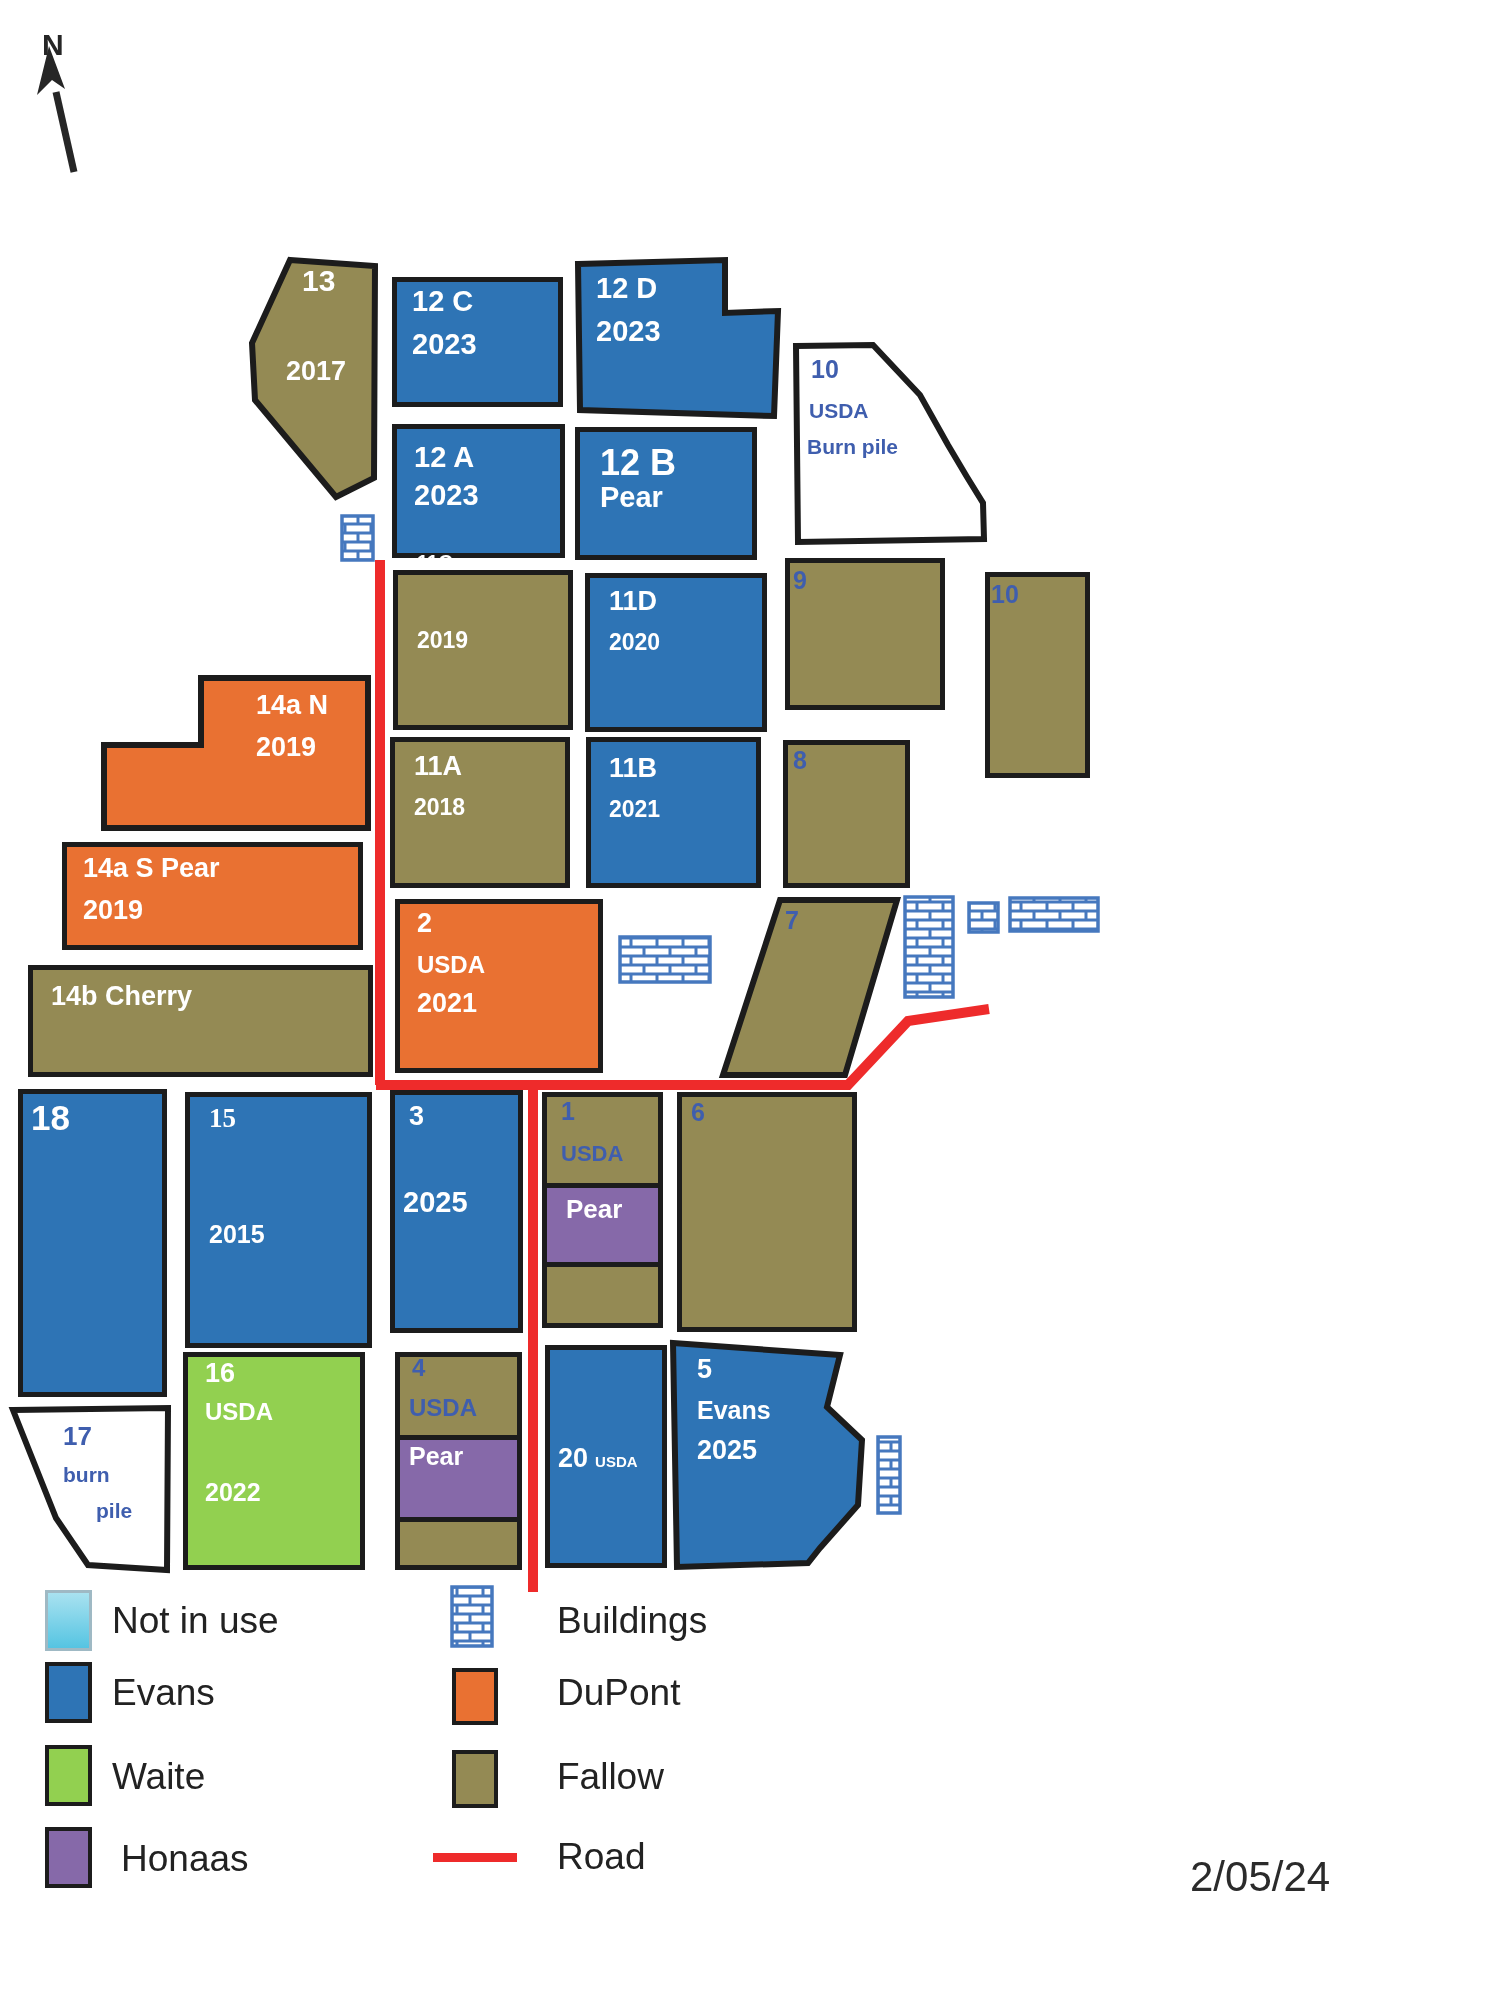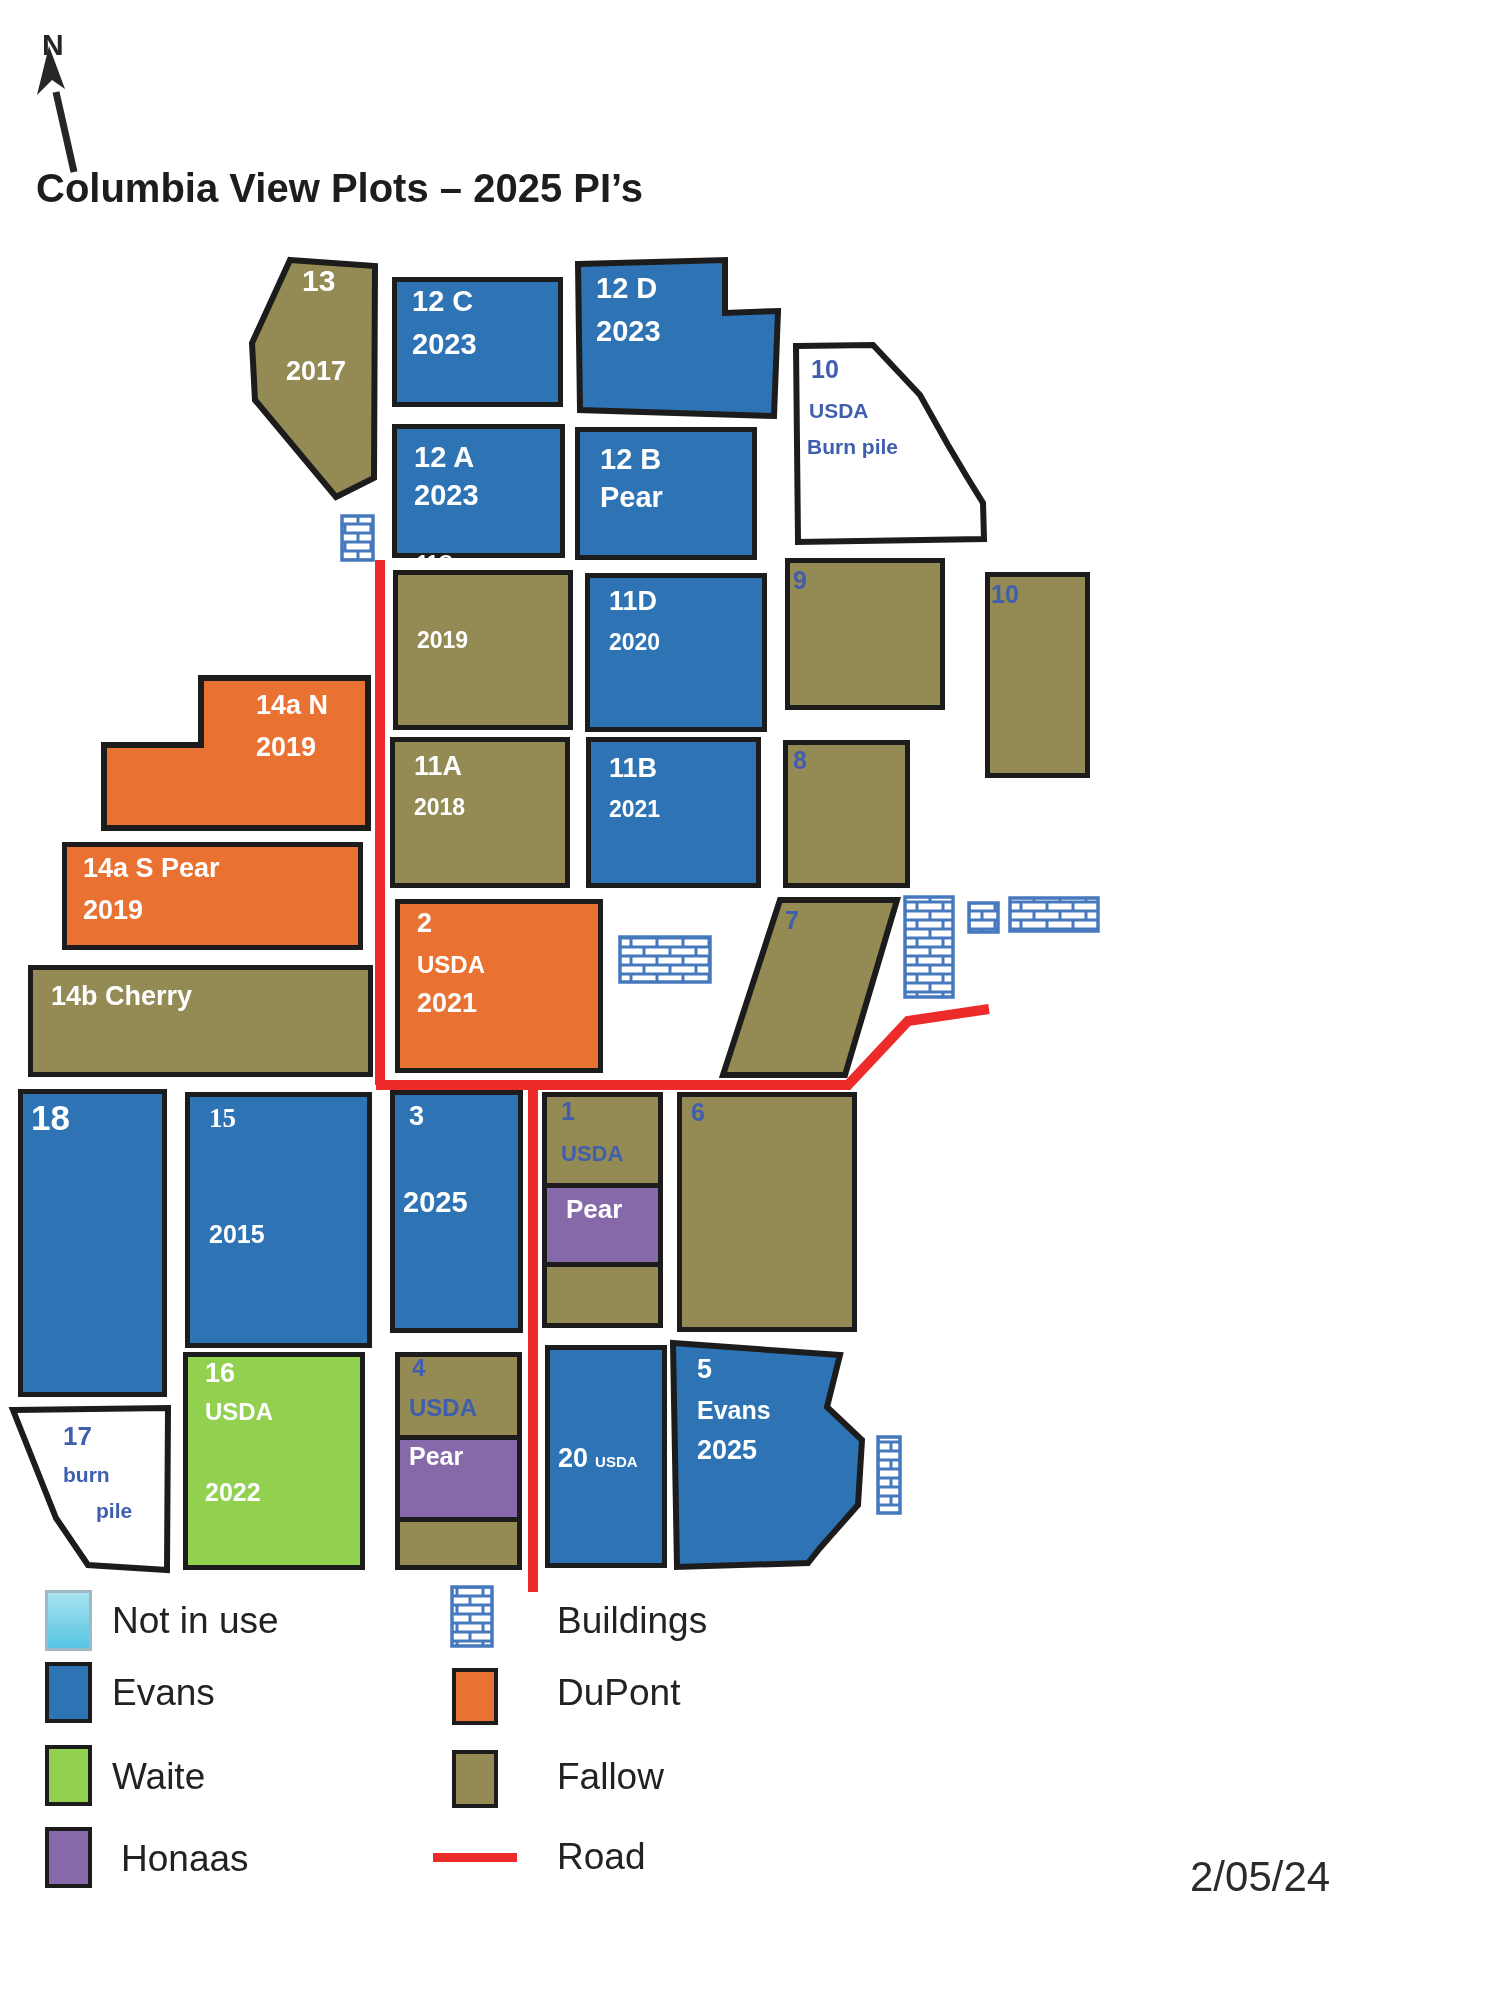--- a/index.html
+++ b/index.html
@@ -64,21 +64,20 @@
 
     <rect class="brick-rect" x="342" y="516" width="31" height="44"></rect>
     <rect class="brick-rect" x="620" y="937" width="90" height="45"></rect>
     <rect class="brick-rect" x="905" y="897" width="48" height="100"></rect>
     <rect class="brick-rect" x="969" y="903" width="29" height="29"></rect>
     <rect class="brick-rect" x="1010" y="898" width="88" height="33"></rect>
     <rect class="brick-rect" x="878" y="1437" width="22" height="76"></rect>
   </svg>
 
   <div class="north-n">N</div>
-  <div class="title">Columbia View Plots – 2025 PI’s</div>
   <div class="date">2/05/24</div>
 
   <div class="plot evans" style="left:392px;top:277px;width:171px;height:130px;"></div>
   <div class="plot evans" style="left:392px;top:424px;width:173px;height:134px;"></div>
   <div class="plot evans" style="left:575px;top:427px;width:182px;height:133px;"></div>
   <div class="plot fallow" style="left:393px;top:570px;width:180px;height:160px;"></div>
   <div class="plot evans" style="left:585px;top:573px;width:182px;height:159px;"></div>
   <div class="plot fallow" style="left:390px;top:737px;width:180px;height:151px;"></div>
   <div class="plot evans" style="left:586px;top:737px;width:175px;height:151px;"></div>
   <div class="plot fallow" style="left:785px;top:558px;width:160px;height:152px;"></div>
@@ -101,21 +100,21 @@
   <div class="plot evans" style="left:545px;top:1345px;width:122px;height:223px;"></div>
 
   <span class="lbl w" style="left:302px;top:266px;font-size:30px;">13</span>
   <span class="lbl w" style="left:286px;top:358px;font-size:27px;">2017</span>
   <span class="lbl w" style="left:412px;top:287px;font-size:29px;">12 C</span>
   <span class="lbl w" style="left:412px;top:330px;font-size:29px;">2023</span>
   <span class="lbl w" style="left:596px;top:274px;font-size:29px;">12 D</span>
   <span class="lbl w" style="left:596px;top:317px;font-size:29px;">2023</span>
   <span class="lbl w" style="left:414px;top:443px;font-size:29px;">12 A</span>
   <span class="lbl w" style="left:414px;top:481px;font-size:29px;">2023</span>
-  <span class="lbl w" style="left:600px;top:445px;font-size:29px;">12 B</span>
+  <span class="lbl w" style="left:600px;top:445px;font-size:36px;">12 B</span>
   <span class="lbl w" style="left:600px;top:483px;font-size:29px;">Pear</span>
   <span class="lbl bl" style="left:811px;top:357px;font-size:25px;">10</span>
   <span class="lbl bl" style="left:809px;top:400px;font-size:21px;">USDA</span>
   <span class="lbl bl" style="left:807px;top:436px;font-size:21px;">Burn pile</span>
   <span class="lbl bl" style="left:793px;top:568px;font-size:25px;">9</span>
   <span class="lbl bl" style="left:991px;top:582px;font-size:25px;">10</span>
   <span class="lbl bl" style="left:793px;top:748px;font-size:25px;">8</span>
   <span class="lbl w" style="left:417px;top:552px;font-size:20px;">11C</span>
   <span class="lbl w" style="left:417px;top:629px;font-size:23px;">2019</span>
   <span class="lbl w" style="left:609px;top:588px;font-size:27px;">11D</span>

